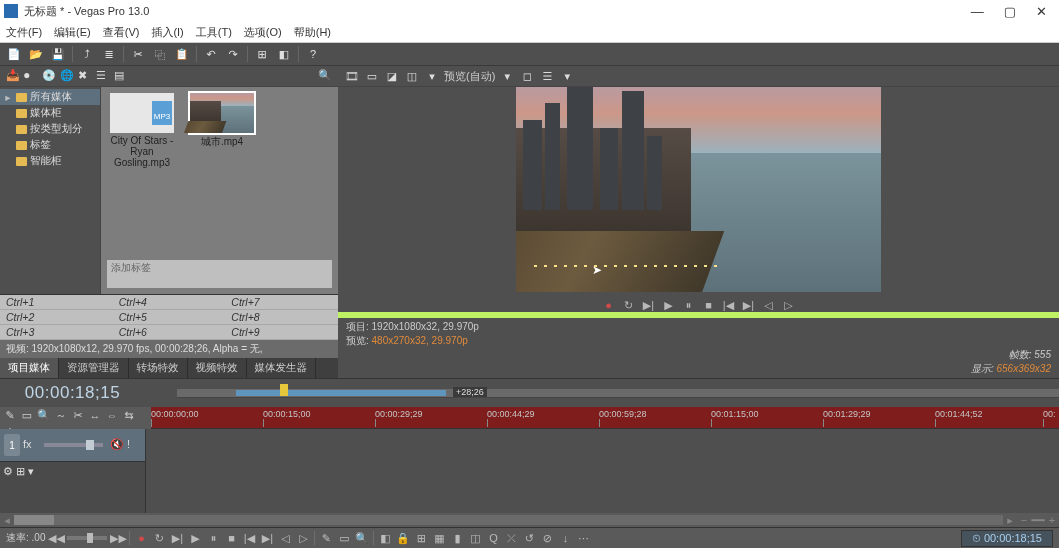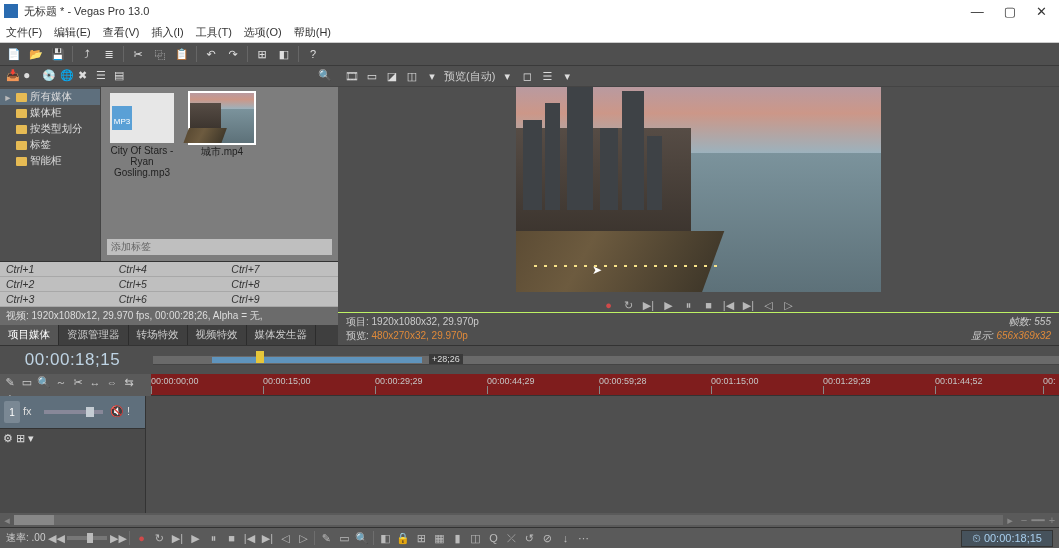--- a/index.html
+++ b/index.html
@@ -29,23 +29,23 @@
   .media-area { display:flex; flex:1; min-height:0;}
   .tree { width:100px; background:#4f4f4f; border-right:1px solid #444; padding:2px 0; }
   .tree-item { display:flex; align-items:center; gap:3px; padding:1px 4px 1px 16px; position:relative; font-size:10.5px; color:#ddd;}
   .tree-item .fold { position:absolute; left:3px; width:10px; text-align:center; color:#bbb;}
   .tree-item .ficon { width:11px; height:9px; background:#e6bb54; border-radius:1px; display:inline-block;}
   .tree-item.active { background:#5e6f7d; }
   .thumbs { flex:1; background:#7d7d7d; padding:6px; display:flex; flex-direction:column; }
   .thumbrow { display:flex; gap:10px; }
   .thumb { width:70px; display:flex; flex-direction:column; align-items:center; font-size:10px; color:#222; }
   .thumb.selected .timg { outline:2px solid #fff; }
-  .timg { width:64px; height:50px; background:#3b5c71; display:flex; align-items:center; justify-content:flex-start; color:#fff;}
+  .timg { width:64px; height:40px; background:#3b5c71; display:flex; align-items:center; justify-content:flex-end; color:#fff;}
   .timg.audio { background:#e7e7e7; }
-  .tagbox { margin-top:auto; background:#bfbfbf; height:16px; color:#666; font-size:10px; padding:0 4px; line-height:16px;}
+  .tagbox { margin-top:auto; background:#bfbfbf; height:28px; color:#666; font-size:10px; padding:0 4px; line-height:16px;}
   .shortcuts { background:#bfbfbf; color:#333; font-size:10.5px; }
   .shortcuts table{ width:100%; border-collapse:collapse;}
   .shortcuts td{ padding:1px 6px; border-bottom:1px solid #a8a8a8; width:33%;font-style:italic;}
   .videoinfo { background:#6b6b6b; color:#ddd; font-size:10px; padding:2px 6px; }
   .browsertabs { background:#3f3f3f; display:flex; height:20px; }
   .browsertabs .bt { padding:3px 8px; font-size:10.5px; color:#ccc; border-right:1px solid #2c2c2c; }
   .browsertabs .bt.active { background:#555; color:#fff; }
 
   
   .ptoolbar { height:20px; display:flex; align-items:center; gap:4px; padding:0 6px; border-bottom:1px solid #444;}
@@ -62,21 +62,21 @@
   .b3{left:14%;width:7%;height:60%;}
   .b4{left:23%;width:5%;height:40%;}
   .b5{left:29%;width:6%;height:58%;}
   .b6{left:36%;width:4%;height:36%;}
   .road{position:absolute; left:0; bottom:0; width:60%; height:30%; background:linear-gradient(100deg,#5a4a33 0%,#6d5b3f 40%,#40382a 100%); transform:skewX(-20deg) translateX(-10%);}
   .lights{position:absolute; left:5%; bottom:12%; width:50%; height:2px; background:repeating-linear-gradient(90deg,#f7e28a 0 3px,transparent 3px 10px);}
   .cursor{position:absolute; left:76px; top:176px; font-size:12px; color:#fff;}
   .transport { display:flex; gap:4px; margin-top:6px;}
   .transport .tp{ width:16px; height:14px; display:inline-flex; align-items:center; justify-content:center; color:#b8b8b8;}
   .transport .tp:first-child{color:#d04a4a;}
-  .pinfo { display:flex; justify-content:space-between; padding:2px 8px; font-size:10px; color:#ccc; background:#4f4f4f; border-top:1px solid #bef264;}
+  .pinfo { display:flex; justify-content:space-between; padding:2px 8px; font-size:10px; color:#ccc; background:#4f4f4f; border-top:6px solid #bef264;flex-direction:column;}
   .pinfo .orange{color:#e08a3a;}
 
   
   .timeline { flex:1; display:flex; flex-direction:column; background:#4f4f4f; min-height:0;}
   .timetop { height:28px; display:flex; align-items:center; background:#4f4f4f;}
   .bigtime { width:145px; text-align:center; color:#bfd4e4; font-size:17px; font-weight:500; letter-spacing:0.5px; padding-right:8px;}
   .markerstrip { flex:1; background:#6a6a6a; height:8px; border-bottom:1px solid #444; position:relative;}
   .loopregion { position:absolute; left:59px; width:210px; height:6px; top:1px; background:#5f94bd;}
   .marker { position:absolute; top:-5px; width:8px; height:12px; background:#e6c63a;}
   .toolrow { height:22px; display:flex; align-items:stretch;}
@@ -305,21 +305,21 @@
           <span>帧数:</span> <span>555</span><br>
           <span>显示:</span> <span class="orange">656x369x32</span>
         </div>
       </div>
     </div>
   </div>
 
   <div class="timeline">
     <div class="timetop" style="position:relative;">
       <div class="bigtime">00:00:18;15</div>
-      <div style="flex:1; position:relative;">
+      <div style="flex:1; position:relative;margin-left:24px;">
         <div class="markerstrip">
           <div class="loopregion"></div>
           <div class="marker" style="left:103px;"></div>
           <div class="box" style="left:276px; right:auto; top:-2px;">+28;26</div>
         </div>
       </div>
     </div>
     <div class="toolrow">
       <div class="trackhead-tools">
         <span class="ti">✎</span>

